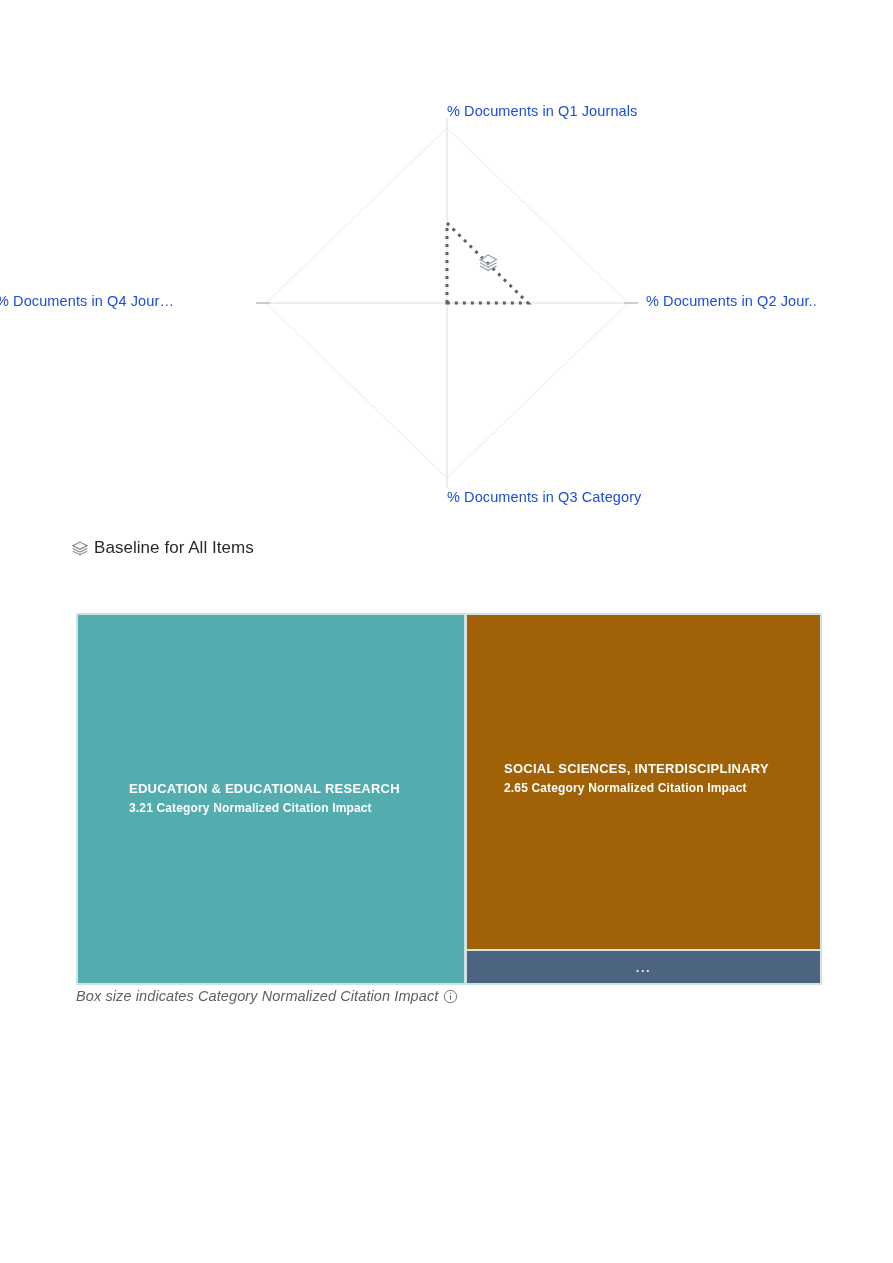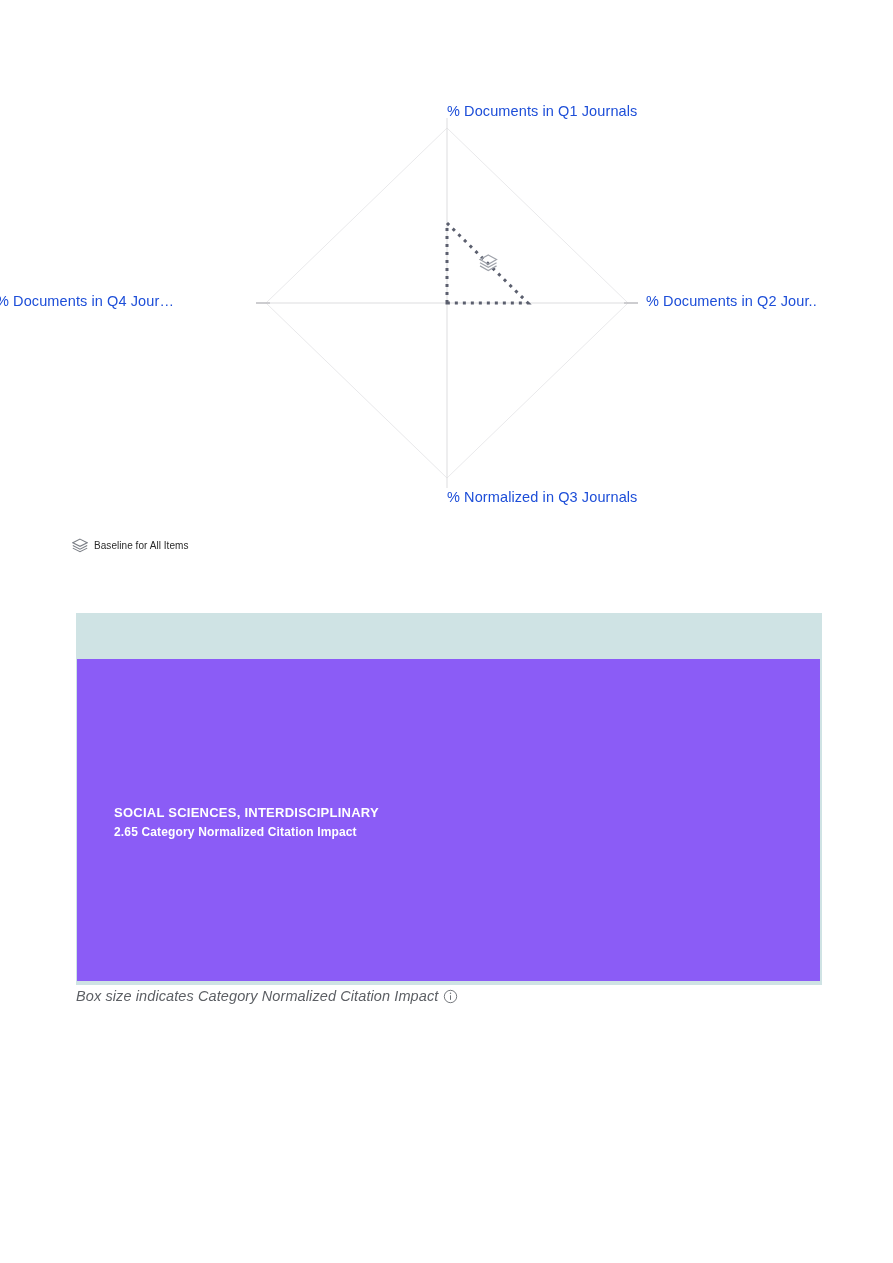--- a/index.html
+++ b/index.html
@@ -59,21 +59,21 @@
   
   #radar-legend {
     position: absolute;
     left: 72px;
     top: 538px;
     display: flex;
     align-items: center;
     gap: 6px;
   }
   #radar-legend .legend-text {
-    font-size: 10px;
+    font-size: 17px;
     color: #2a2a2a;
     letter-spacing: 0.05px;
   }
   .layers-icon-svg {
     display: block;
   }
 
   
   #treemap {
     position: absolute;
@@ -192,41 +192,49 @@
       <path d="M9 0 L18 5 L9 10 L0 5 Z" fill="none" stroke="#9fa3ab" stroke-width="1.3"></path>
       <path d="M0 8.4 L9 13.4 L18 8.4" fill="none" stroke="#9fa3ab" stroke-width="1.3"></path>
       <path d="M0 11.8 L9 16.8 L18 11.8" fill="none" stroke="#9fa3ab" stroke-width="1.3"></path>
     </g>
   </svg>
 
   <div class="axis-label" id="axis-label-q1">% Documents in Q1 Journals</div>
 
   <div class="axis-label" id="axis-label-q2">% Documents in Q2 Jour..</div>
 
-  <div class="axis-label" id="axis-label-q3">% Normalized in Q3 Journals</div>
+  <div class="axis-label" id="axis-label-q3">% Documents in Q3 Category</div>
 
   <div class="axis-label" id="axis-label-q4">% Documents in Q4 Jour…</div>
 </div>
 
 <div id="radar-legend">
   <span>
     <svg class="layers-icon-svg" width="16" height="15" viewBox="0 0 20 18" xmlns="http://www.w3.org/2000/svg">
       <path d="M10 1 L19 5.5 L10 10 L1 5.5 Z" fill="none" stroke="#7b7f86" stroke-width="1.3"></path>
       <path d="M1 9 L10 13.5 L19 9" fill="none" stroke="#7b7f86" stroke-width="1.3"></path>
       <path d="M1 12.3 L10 16.8 L19 12.3" fill="none" stroke="#7b7f86" stroke-width="1.3"></path>
     </svg>
   </span>
   <span class="legend-text">Baseline for All Items</span>
 </div>
 
 <div id="treemap">
 
+  <div class="tm-col-left">
+    <div class="tm-cell tm-cell-a" id="tm-cell-education" style="background: rgb(83, 172, 174);">
+      <div class="tm-text">
+        <span class="tm-title">EDUCATION &amp; EDUCATIONAL RESEARCH</span>
+        <span class="tm-value">3.21 Category Normalized Citation Impact</span>
+      </div>
+    </div>
+  </div>
 
   <div class="tm-col-right">
-    <div class="tm-cell tm-cell-b" id="tm-cell-social" style="background: #8b5cf6; margin-top: 44px;">
+    <div class="tm-cell tm-cell-b" id="tm-cell-social" style="background: #a16207;">
       <div class="tm-text">
         <span class="tm-title">SOCIAL SCIENCES, INTERDISCIPLINARY</span>
         <span class="tm-value">2.65 Category Normalized Citation Impact</span>
       </div>
     </div>
 
     <div class="tm-cell tm-cell-c" id="tm-cell-more" style="background: rgb(76, 100, 128);">
       <span class="tm-ellipsis">...</span>
     </div>
   </div>

